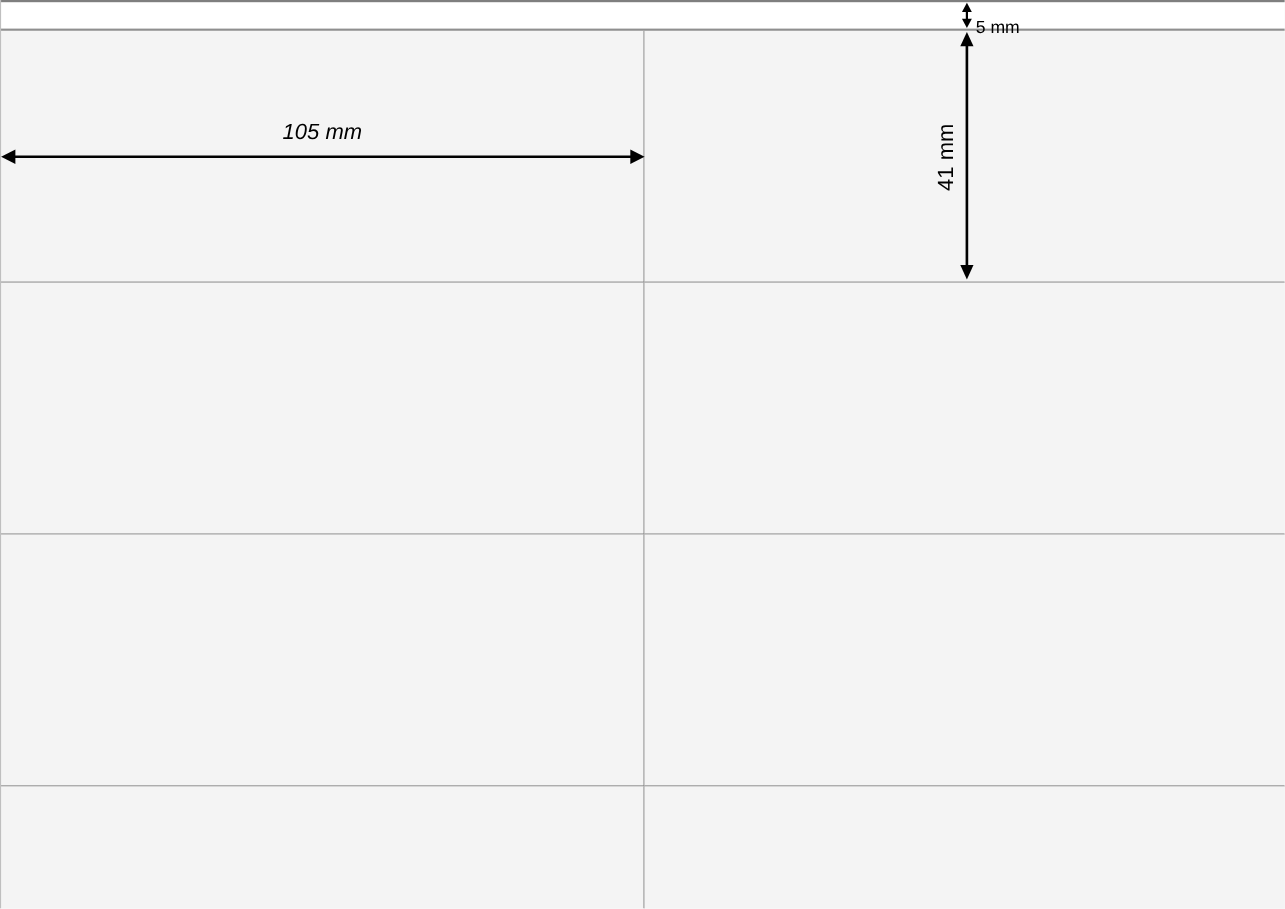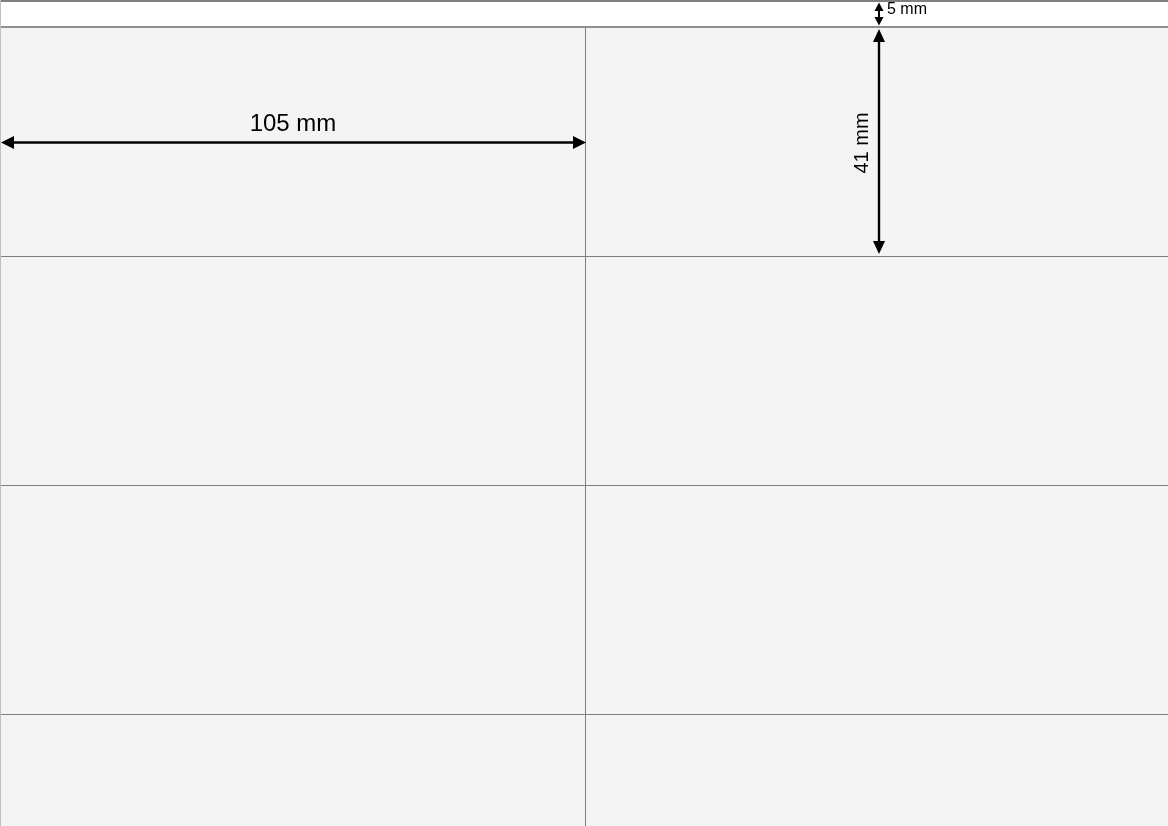--- a/index.html
+++ b/index.html
@@ -69,32 +69,33 @@
   .dim-label {
     position: absolute;
     z-index: 4;
     color: #000000;
     white-space: nowrap;
     pointer-events: none;
   }
   .dim-label.width-label {
     left: 293px;
     top: 109px;
-    font-size: 24px;
+    font-size: 20px;
     transform: translateX(-50%);
+    font-style: italic;
   }
   .dim-label.height-label {
     left: 861px;
     top: 143px;
     font-size: 20px;
     transform: translate(-50%, -50%) rotate(-90deg);
   }
   .dim-label.margin-label {
     left: 887px;
-    top: 0;
+    top: 17px;
     font-size: 16px;
   }
 </style>
 </head>
 <body>
 
 <div class="sheet">
 
   <div class="top-strip"></div>
 

